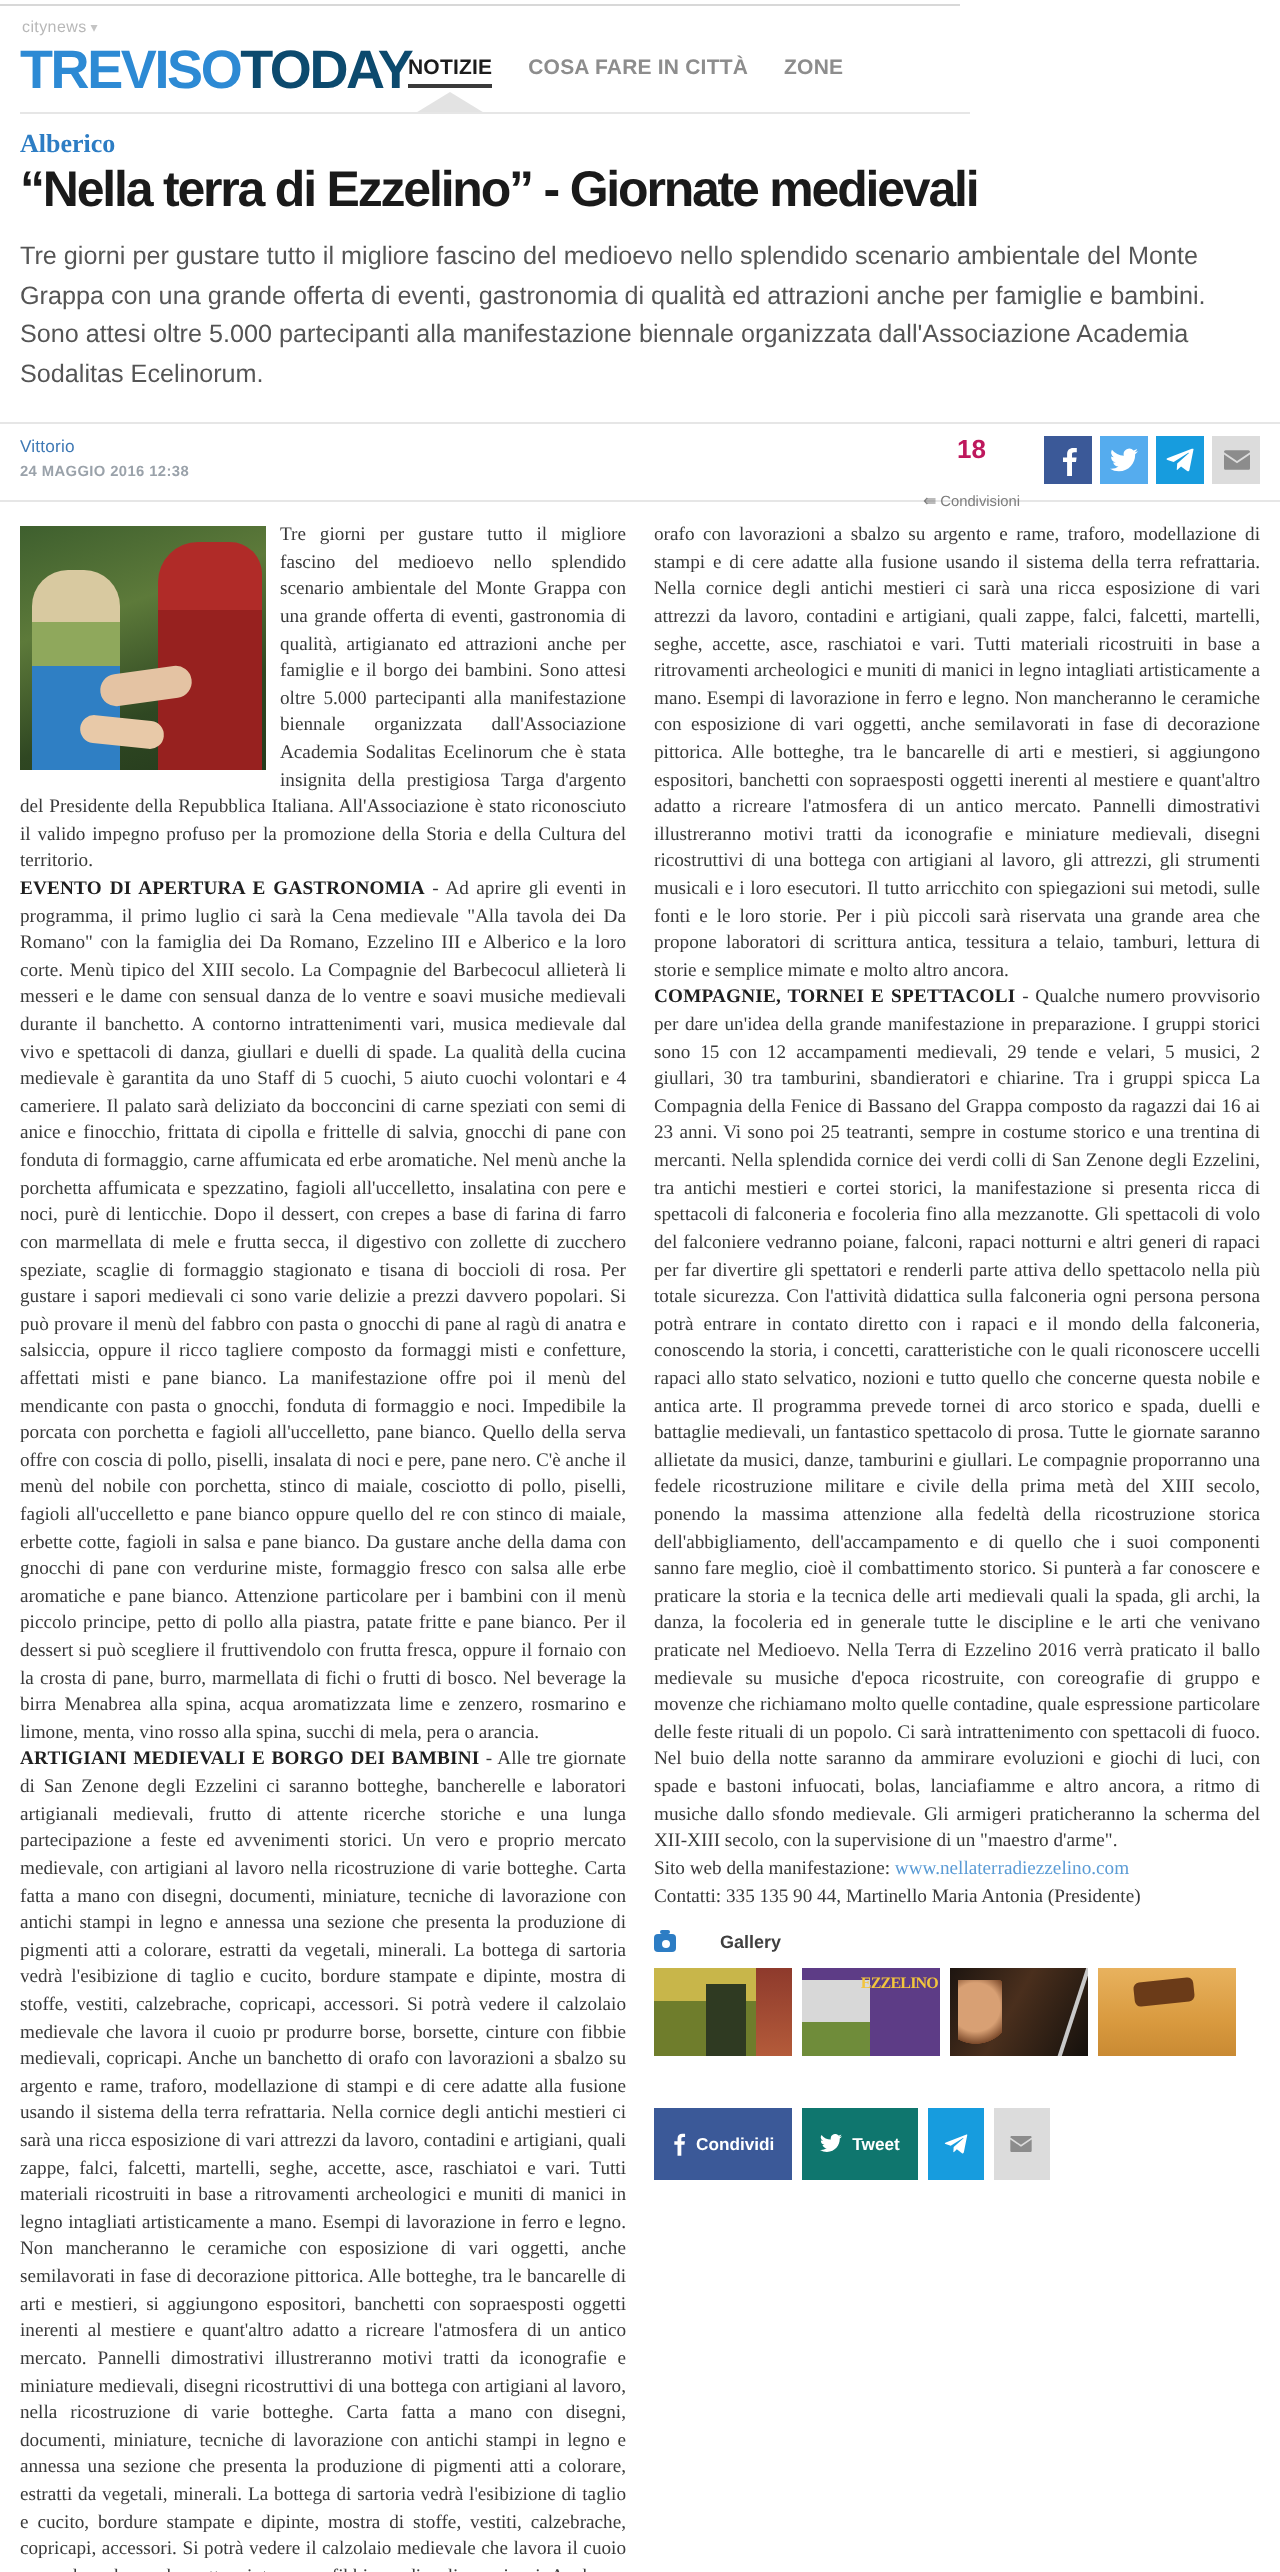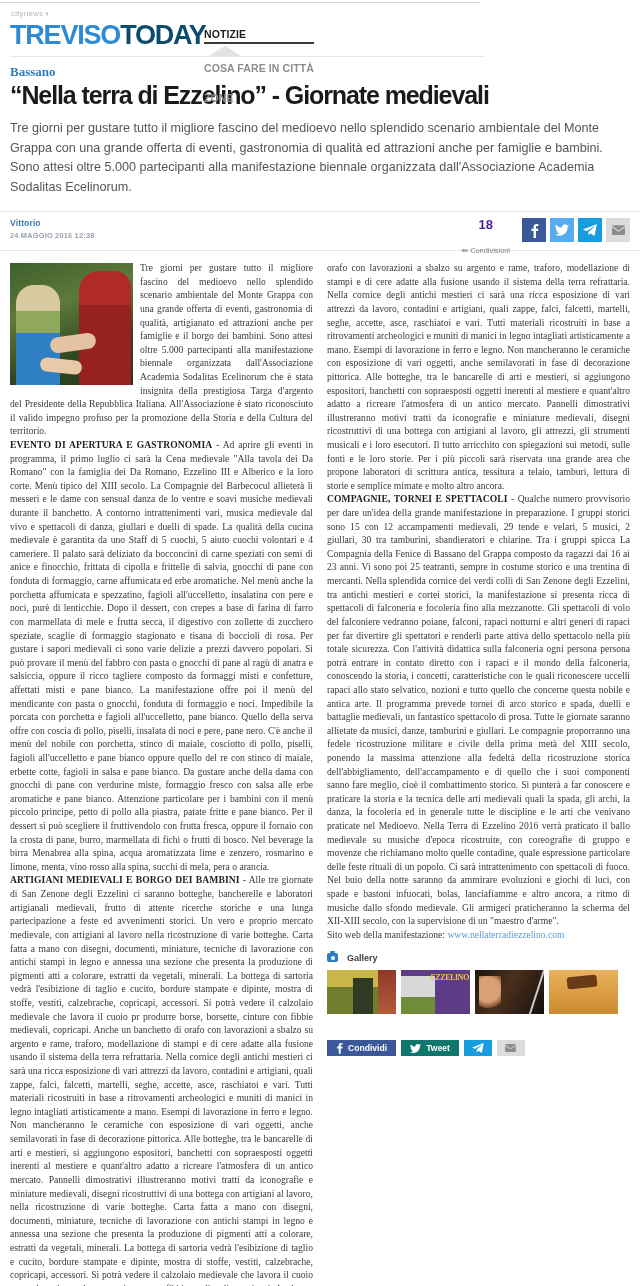--- a/index.html
+++ b/index.html
@@ -56,21 +56,21 @@
   .logo .b { color: #0c4a6e; }
 
   nav.mainnav {
     position: absolute;
     left: 204px; top: 18px;
     font-family: "Liberation Sans", sans-serif;
     font-size: 10.5px;
     font-weight: bold;
     letter-spacing: .1px;
   }
-  nav.mainnav ul { list-style: none; margin: 0; padding: 0; display: flex; gap: 18px; flex-direction: column; }
+  nav.mainnav ul { list-style: none; margin: 0; padding: 0; display: flex; gap: 18px; }
   nav.mainnav li { cursor: pointer; }
   nav.mainnav li.active { color: #1c1c1c; border-bottom: 2px solid #3a3a3a; padding-bottom: 2px; }
   nav.mainnav li.idle { color: #8d8d8d; font-weight: bold; }
   .nav-caret {
     position: absolute;
     left: 207px; top: 36px;
     width: 0; height: 0;
     border-left: 18px solid transparent;
     border-right: 18px solid transparent;
     border-bottom: 11px solid #e3e3e3;
@@ -112,39 +112,39 @@
   .bylinebar {
     position: relative;
     padding: 6px 10px 8px;
     border-top: 1px solid #e6e6e6;
     border-bottom: 1px solid #e6e6e6;
     height: 40px;
   }
   .author {
     font-family: "Liberation Sans", sans-serif;
     font-size: 8.6px;
-    font-weight: bold;
+    font-weight: normal;
     color: #3f79b5;
     letter-spacing: .1px;
   }
   .pubdate {
     font-family: "Liberation Sans", sans-serif;
     font-size: 7.4px;
     font-weight: bold;
     color: #9aa2aa;
     margin-top: 3px;
     letter-spacing: .2px;
   }
   .sharecount {
     position: absolute;
     right: 130px; top: 6px;
     text-align: center;
     font-family: "Liberation Sans", sans-serif;
   }
-  .sharecount .num { font-size: 13px; font-weight: bold; color: #4c1d95; line-height: 1.1; }
+  .sharecount .num { font-size: 13px; font-weight: bold; color: #be185d; line-height: 1.1; }
   .sharecount .lbl { font-size: 7.4px; color: #7d7d7d; margin-top: 14px; white-space: nowrap; }
   .sharecount .lbl .sh { margin-right: 2px; font-size: 8px; }
   .sharebtns {
     position: absolute;
     right: 10px; top: 6px;
     display: flex; gap: 4px;
   }
   .sbtn {
     width: 24px; height: 24px;
     display: flex; align-items: center; justify-content: center;
@@ -215,21 +215,21 @@
 
   a.ext { color: #5a9bd5; text-decoration: none; }
 
   
   .gallery-block { margin-top: 10px; }
   .gallery-title {
     font-family: "Liberation Sans", sans-serif;
     font-size: 9px;
     font-weight: bold;
     color: #3f3f3f;
-    display: flex; align-items: center; gap: 9px;
+    display: flex; align-items: center; gap: 22px;
     margin-bottom: 6px;
   }
   .cam-icon {
     width: 11px; height: 9px;
     background: #2d7dc4;
     border-radius: 2px;
     position: relative;
     display: inline-block;
   }
   .cam-icon::before {
@@ -274,21 +274,21 @@
   .t4 { background: linear-gradient(180deg,#e8b25e 0%, #d99a3f 60%, #c98a33 100%); }
   .t4::before {
     content:""; position:absolute; left:18px; top:6px; width:30px; height:12px;
     background:#6b3b18; border-radius: 3px;
     transform: rotate(-6deg);
   }
 
   
   .bottom-share { display: flex; gap: 5px; margin-top: 26px; }
   .bsbtn {
-    height: 16px;
+    height: 36px;
     display: flex; align-items: center; gap: 5px;
     padding: 0 9px;
     color: #fff;
     font-family: "Liberation Sans", sans-serif;
     font-size: 8.6px;
     font-weight: bold;
     cursor: pointer;
   }
   .bsbtn.fb { background: #3b5998; }
   .bsbtn.tw { background: #0f766e; }
@@ -313,21 +313,21 @@
       <li class="active">NOTIZIE</li>
       <li class="idle">COSA FARE IN CITTÀ</li>
       <li class="idle">ZONE</li>
     </ul>
   </nav>
   <div class="nav-caret"></div>
   <div class="header-rule"></div>
 </header>
 
 <div class="titleblock">
-  <div class="kicker">Bassano</div>
+  <div class="kicker">Alberico</div>
   <h1 class="headline">“Nella terra di Ezzelino” - Giornate medievali</h1>
   <p class="standfirst">Tre giorni per gustare tutto il migliore fascino del medioevo nello splendido scenario ambientale del Monte Grappa con una grande offerta di eventi, gastronomia di qualità ed attrazioni anche per famiglie e bambini. Sono attesi oltre 5.000 partecipanti alla manifestazione biennale organizzata dall'Associazione Academia Sodalitas Ecelinorum.</p>
 </div>
 
 <div class="bylinebar">
   <div class="author">Vittorio</div>
   <div class="pubdate">24 MAGGIO 2016 12:38</div>
 
   <div class="sharecount">
     <div class="num">18</div>
@@ -369,20 +369,21 @@
     </div>
     <p>Tre giorni per gustare tutto il migliore fascino del medioevo nello splendido scenario ambientale del Monte Grappa con una grande offerta di eventi, gastronomia di qualità, artigianato ed attrazioni anche per famiglie e il borgo dei bambini. Sono attesi oltre 5.000 partecipanti alla manifestazione biennale organizzata dall'Associazione Academia Sodalitas Ecelinorum che è stata insignita della prestigiosa Targa d'argento del Presidente della Repubblica Italiana. All'Associazione è stato riconosciuto il valido impegno profuso per la promozione della Storia e della Cultura del territorio.</p>
     <p><b>EVENTO DI APERTURA E GASTRONOMIA</b><span> - Ad aprire gli eventi in programma, il primo luglio ci sarà la Cena medievale "Alla tavola dei Da Romano" con la famiglia dei Da Romano, Ezzelino III e Alberico e la loro corte. Menù tipico del XIII secolo. La Compagnie del Barbecocul allieterà li messeri e le dame con sensual danza de lo ventre e soavi musiche medievali durante il banchetto. A contorno intrattenimenti vari, musica medievale dal vivo e spettacoli di danza, giullari e duelli di spade. La qualità della cucina medievale è garantita da uno Staff di 5 cuochi, 5 aiuto cuochi volontari e 4 cameriere. Il palato sarà deliziato da bocconcini di carne speziati con semi di anice e finocchio, frittata di cipolla e frittelle di salvia, gnocchi di pane con fonduta di formaggio, carne affumicata ed erbe aromatiche. Nel menù anche la porchetta affumicata e spezzatino, fagioli all'uccelletto, insalatina con pere e noci, purè di lenticchie. Dopo il dessert, con crepes a base di farina di farro con marmellata di mele e frutta secca, il digestivo con zollette di zucchero speziate, scaglie di formaggio stagionato e tisana di boccioli di rosa. Per gustare i sapori medievali ci sono varie delizie a prezzi davvero popolari. Si può provare il menù del fabbro con pasta o gnocchi di pane al ragù di anatra e salsiccia, oppure il ricco tagliere composto da formaggi misti e confetture, affettati misti e pane bianco. La manifestazione offre poi il menù del mendicante con pasta o gnocchi, fonduta di formaggio e noci. Impedibile la porcata con porchetta e fagioli all'uccelletto, pane bianco. Quello della serva offre con coscia di pollo, piselli, insalata di noci e pere, pane nero. C'è anche il menù del nobile con porchetta, stinco di maiale, cosciotto di pollo, piselli, fagioli all'uccelletto e pane bianco oppure quello del re con stinco di maiale, erbette cotte, fagioli in salsa e pane bianco. Da gustare anche della dama con gnocchi di pane con verdurine miste, formaggio fresco con salsa alle erbe aromatiche e pane bianco. Attenzione particolare per i bambini con il menù piccolo principe, petto di pollo alla piastra, patate fritte e pane bianco. Per il dessert si può scegliere il fruttivendolo con frutta fresca, oppure il fornaio con la crosta di pane, burro, marmellata di fichi o frutti di bosco. Nel beverage la birra Menabrea alla spina, acqua aromatizzata lime e zenzero, rosmarino e limone, menta, vino rosso alla spina, succhi di mela, pera o arancia.</span></p>
     <p><b>ARTIGIANI MEDIEVALI E BORGO DEI BAMBINI</b><span> - Alle tre giornate di San Zenone degli Ezzelini ci saranno botteghe, bancherelle e laboratori artigianali medievali, frutto di attente ricerche storiche e una lunga partecipazione a feste ed avvenimenti storici. Un vero e proprio mercato medievale, con artigiani al lavoro nella ricostruzione di varie botteghe. Carta fatta a mano con disegni, documenti, miniature, tecniche di lavorazione con antichi stampi in legno e annessa una sezione che presenta la produzione di pigmenti atti a colorare, estratti da vegetali, minerali. La bottega di sartoria vedrà l'esibizione di taglio e cucito, bordure stampate e dipinte, mostra di stoffe, vestiti, calzebrache, copricapi, accessori. Si potrà vedere il calzolaio medievale che lavora il cuoio pr produrre borse, borsette, cinture con fibbie medievali, copricapi. Anche un banchetto di orafo con lavorazioni a sbalzo su argento e rame, traforo, modellazione di stampi e di cere adatte alla fusione usando il sistema della terra refrattaria. Nella cornice degli antichi mestieri ci sarà una ricca esposizione di vari attrezzi da lavoro, contadini e artigiani, quali zappe, falci, falcetti, martelli, seghe, accette, asce, raschiatoi e vari. Tutti materiali ricostruiti in base a ritrovamenti archeologici e muniti di manici in legno intagliati artisticamente a mano. Esempi di lavorazione in ferro e legno. Non mancheranno le ceramiche con esposizione di vari oggetti, anche semilavorati in fase di decorazione pittorica. Alle botteghe, tra le bancarelle di arti e mestieri, si aggiungono espositori, banchetti con sopraesposti oggetti inerenti al mestiere e quant'altro adatto a ricreare l'atmosfera di un antico mercato. Pannelli dimostrativi illustreranno motivi tratti da iconografie e miniature medievali, disegni ricostruttivi di una bottega con artigiani al lavoro, nella ricostruzione di varie botteghe. Carta fatta a mano con disegni, documenti, miniature, tecniche di lavorazione con antichi stampi in legno e annessa una sezione che presenta la produzione di pigmenti atti a colorare, estratti da vegetali, minerali. La bottega di sartoria vedrà l'esibizione di taglio e cucito, bordure stampate e dipinte, mostra di stoffe, vestiti, calzebrache, copricapi, accessori. Si potrà vedere il calzolaio medievale che lavora il cuoio pr produrre borse, borsette, cinture con fibbie medievali, copricapi. Anche un banchetto di</span></p>
   </div>
 
   <div class="col">
     <p>orafo con lavorazioni a sbalzo su argento e rame, traforo, modellazione di stampi e di cere adatte alla fusione usando il sistema della terra refrattaria. Nella cornice degli antichi mestieri ci sarà una ricca esposizione di vari attrezzi da lavoro, contadini e artigiani, quali zappe, falci, falcetti, martelli, seghe, accette, asce, raschiatoi e vari. Tutti materiali ricostruiti in base a ritrovamenti archeologici e muniti di manici in legno intagliati artisticamente a mano. Esempi di lavorazione in ferro e legno. Non mancheranno le ceramiche con esposizione di vari oggetti, anche semilavorati in fase di decorazione pittorica. Alle botteghe, tra le bancarelle di arti e mestieri, si aggiungono espositori, banchetti con sopraesposti oggetti inerenti al mestiere e quant'altro adatto a ricreare l'atmosfera di un antico mercato. Pannelli dimostrativi illustreranno motivi tratti da iconografie e miniature medievali, disegni ricostruttivi di una bottega con artigiani al lavoro, gli attrezzi, gli strumenti musicali e i loro esecutori. Il tutto arricchito con spiegazioni sui metodi, sulle fonti e le loro storie. Per i più piccoli sarà riservata una grande area che propone laboratori di scrittura antica, tessitura a telaio, tamburi, lettura di storie e semplice mimate e molto altro ancora.</p>
     <p><b>COMPAGNIE, TORNEI E SPETTACOLI</b><span> - Qualche numero provvisorio per dare un'idea della grande manifestazione in preparazione. I gruppi storici sono 15 con 12 accampamenti medievali, 29 tende e velari, 5 musici, 2 giullari, 30 tra tamburini, sbandieratori e chiarine. Tra i gruppi spicca La Compagnia della Fenice di Bassano del Grappa composto da ragazzi dai 16 ai 23 anni. Vi sono poi 25 teatranti, sempre in costume storico e una trentina di mercanti. Nella splendida cornice dei verdi colli di San Zenone degli Ezzelini, tra antichi mestieri e cortei storici, la manifestazione si presenta ricca di spettacoli di falconeria e focoleria fino alla mezzanotte. Gli spettacoli di volo del falconiere vedranno poiane, falconi, rapaci notturni e altri generi di rapaci per far divertire gli spettatori e renderli parte attiva dello spettacolo nella più totale sicurezza. Con l'attività didattica sulla falconeria ogni persona persona potrà entrare in contato diretto con i rapaci e il mondo della falconeria, conoscendo la storia, i concetti, caratteristiche con le quali riconoscere uccelli rapaci allo stato selvatico, nozioni e tutto quello che concerne questa nobile e antica arte. Il programma prevede tornei di arco storico e spada, duelli e battaglie medievali, un fantastico spettacolo di prosa. Tutte le giornate saranno allietate da musici, danze, tamburini e giullari. Le compagnie proporranno una fedele ricostruzione militare e civile della prima metà del XIII secolo, ponendo la massima attenzione alla fedeltà della ricostruzione storica dell'abbigliamento, dell'accampamento e di quello che i suoi componenti sanno fare meglio, cioè il combattimento storico. Si punterà a far conoscere e praticare la storia e la tecnica delle arti medievali quali la spada, gli archi, la danza, la focoleria ed in generale tutte le discipline e le arti che venivano praticate nel Medioevo. Nella Terra di Ezzelino 2016 verrà praticato il ballo medievale su musiche d'epoca ricostruite, con coreografie di gruppo e movenze che richiamano molto quelle contadine, quale espressione particolare delle feste rituali di un popolo. Ci sarà intrattenimento con spettacoli di fuoco. Nel buio della notte saranno da ammirare evoluzioni e giochi di luci, con spade e bastoni infuocati, bolas, lanciafiamme e altro ancora, a ritmo di musiche dallo sfondo medievale. Gli armigeri praticheranno la scherma del XII-XIII secolo, con la supervisione di un "maestro d'arme".</span></p>
     <p><span>Sito web della manifestazione: </span><a class="ext" href="#">www.nellaterradiezzelino.com</a></p>
+    <p>Contatti: 335 135 90 44, Martinello Maria Antonia (Presidente)</p>
 
     <div class="gallery-block">
       <div class="gallery-title">
         <span class="cam-icon"></span>
         <span>Gallery</span>
       </div>
       <div class="thumbs">
         <div class="thumb t1"></div>
         <div class="thumb t2"></div>
         <div class="thumb t3"></div>

